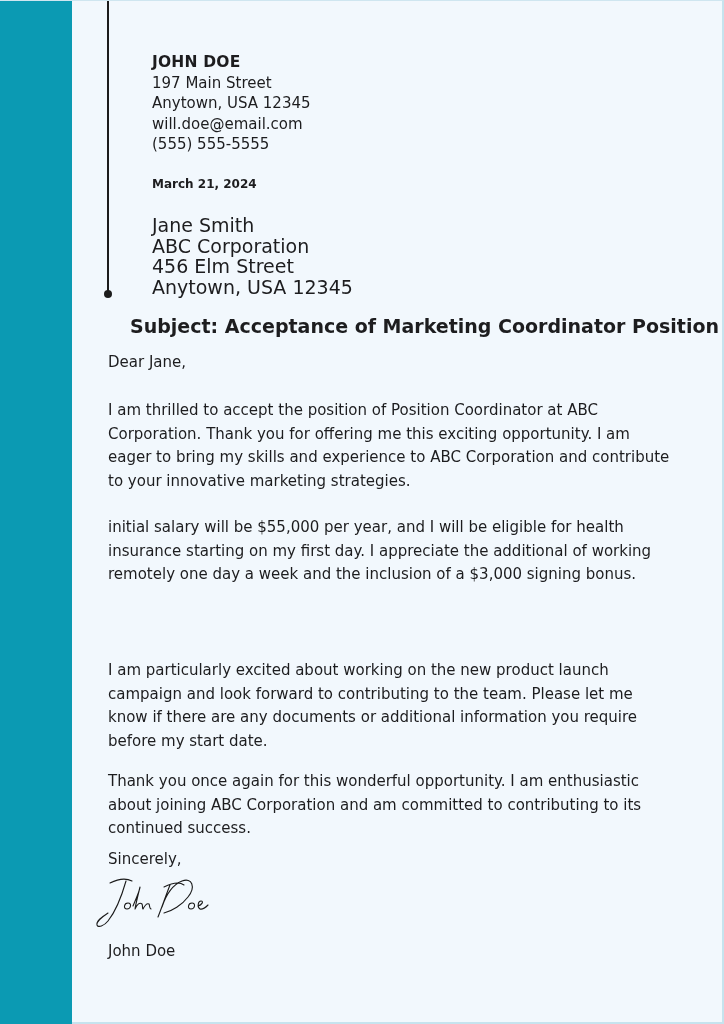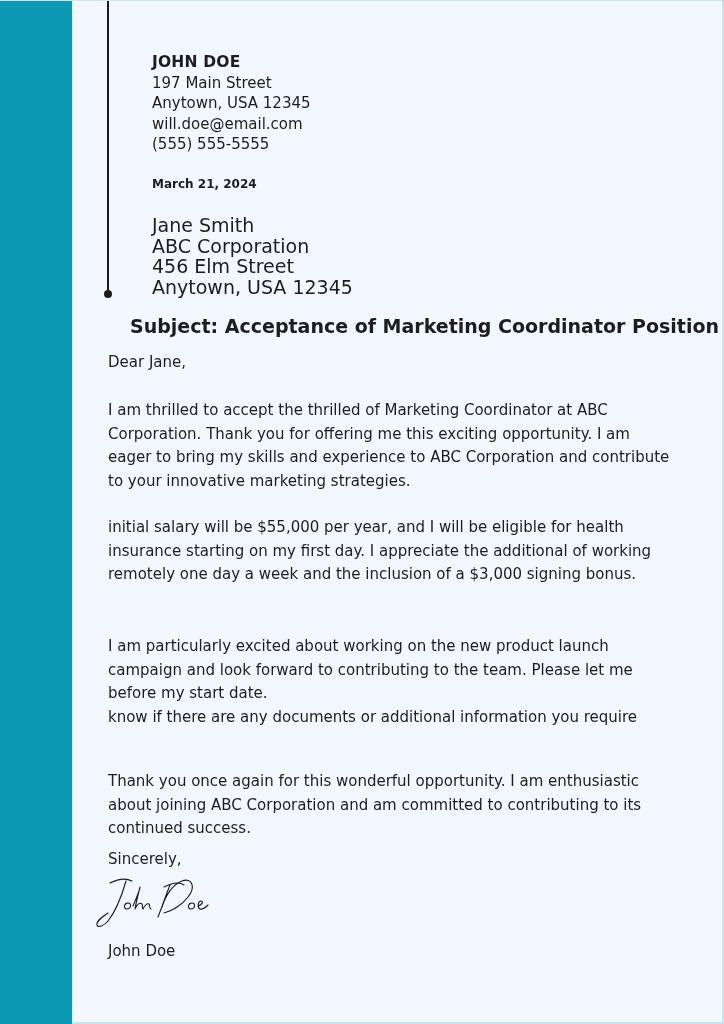--- a/index.html
+++ b/index.html
@@ -80,21 +80,21 @@
     .body-text {
       position: absolute;
       left: 108px;
       width: 570px;
       font-size: 15px;
       line-height: 23.5px;
     }
     .salutation { top: 350px; }
     .p1 { top: 398px; }
     .p2 { top: 515px; }
-    .p3 { top: 634px; }
+    .p3 { top: 658px; }
     .p4 { top: 769px; }
     .closing { top: 847px; }
     .signature {
       position: absolute;
       left: 92px; top: 872px;
       width: 140px; height: 60px;
     }
     .signed-name {
       position: absolute;
       left: 108px; top: 939px;
@@ -126,37 +126,37 @@
     <span class="line">ABC Corporation</span>
     <span class="line">456 Elm Street</span>
     <span class="line">Anytown, USA 12345</span>
   </div>
 
   <div class="subject">Subject: Acceptance of Marketing Coordinator Position</div>
 
   <div class="body-text salutation">Dear Jane,</div>
 
   <div class="body-text p1">
-    <span class="line">I am thrilled to accept the thrilled of Marketing Coordinator at ABC</span>
+    <span class="line">I am thrilled to accept the position of Position Coordinator at ABC</span>
     <span class="line">Corporation. Thank you for offering me this exciting opportunity. I am</span>
     <span class="line">eager to bring my skills and experience to ABC Corporation and contribute</span>
     <span class="line">to your innovative marketing strategies.</span>
   </div>
 
   <div class="body-text p2">
     <span class="line">initial salary will be $55,000 per year, and I will be eligible for health</span>
     <span class="line">insurance starting on my first day. I appreciate the additional of working</span>
     <span class="line">remotely one day a week and the inclusion of a $3,000 signing bonus.</span>
   </div>
 
   <div class="body-text p3">
     <span class="line">I am particularly excited about working on the new product launch</span>
     <span class="line">campaign and look forward to contributing to the team. Please let me</span>
+    <span class="line">know if there are any documents or additional information you require</span>
     <span class="line">before my start date.</span>
-    <span class="line">know if there are any documents or additional information you require</span>
   </div>
 
   <div class="body-text p4">
     <span class="line">Thank you once again for this wonderful opportunity. I am enthusiastic</span>
     <span class="line">about joining ABC Corporation and am committed to contributing to its</span>
     <span class="line">continued success.</span>
   </div>
 
   <div class="body-text closing">Sincerely,</div>
 

